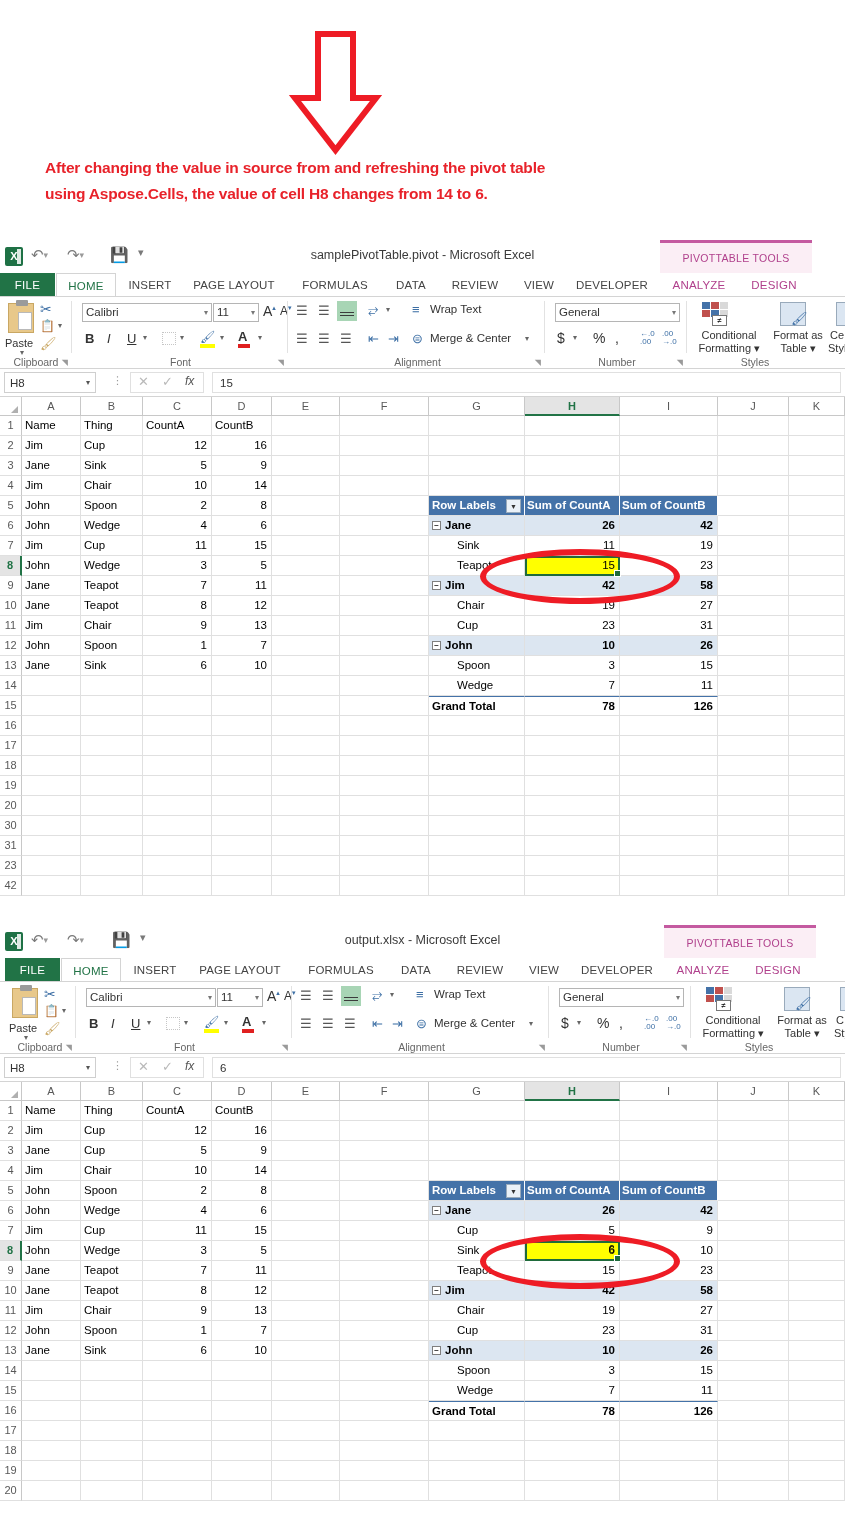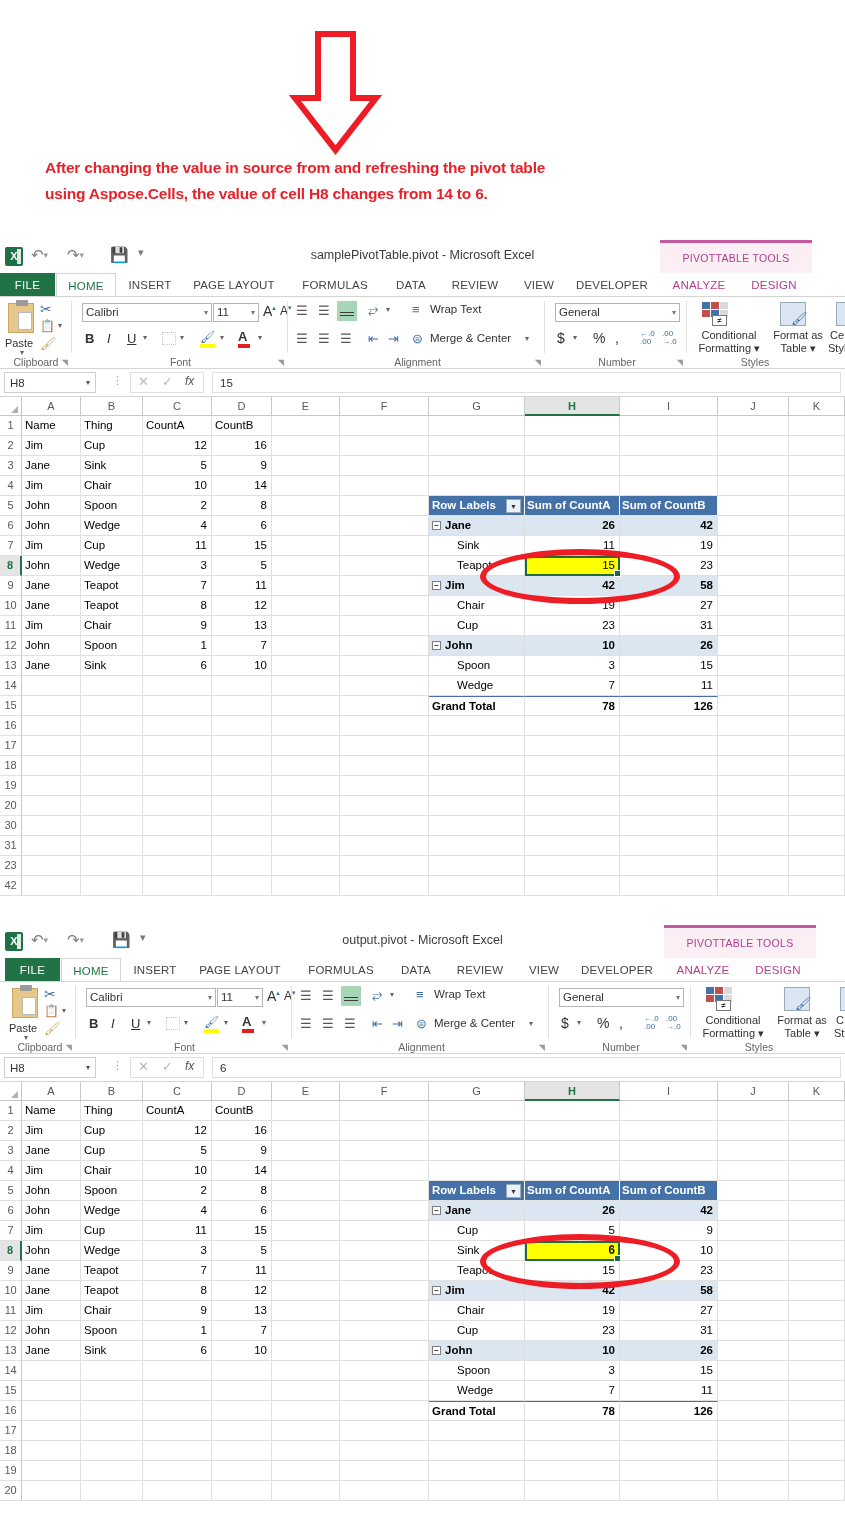--- a/index.html
+++ b/index.html
@@ -891,21 +891,21 @@
   </div>
 
   <div class="xl" id="w2" style="top:925px;">
 
     <div class="xl-titlebar">
       <div class="xl-logo">X</div>
       <div class="qat" style="left:31px;">↶<span class="cap">▾</span></div>
       <div class="qat" style="left:67px;">↷<span class="cap">▾</span></div>
       <div class="qat" style="left:112px;color:#8a56a3;">💾</div>
       <div class="qat" style="left:140px;font-size:11px;">▾</div>
-      <div class="xl-title">output.pivot - Microsoft Excel</div>
+      <div class="xl-title">output.xlsx - Microsoft Excel</div>
       <div class="pt-tools" style="left:664px;">
         <div class="lbl">PIVOTTABLE TOOLS</div>
       </div>
     </div>
 
     <div class="xl-tabs">
       <div class="filetab" style="left:5px;">FILE</div>
       <div class="tab active" style="left:61px;width:60px;">HOME</div>
       <div class="tab" style="left:125px;width:60px;">INSERT</div>
       <div class="tab" style="left:188px;width:104px;">PAGE LAYOUT</div>

